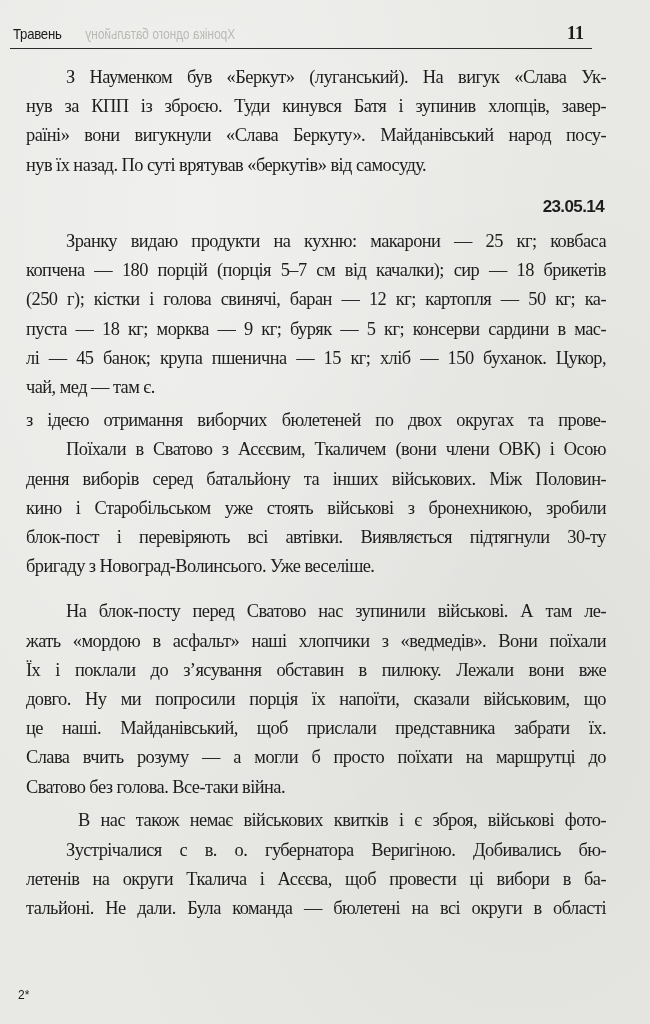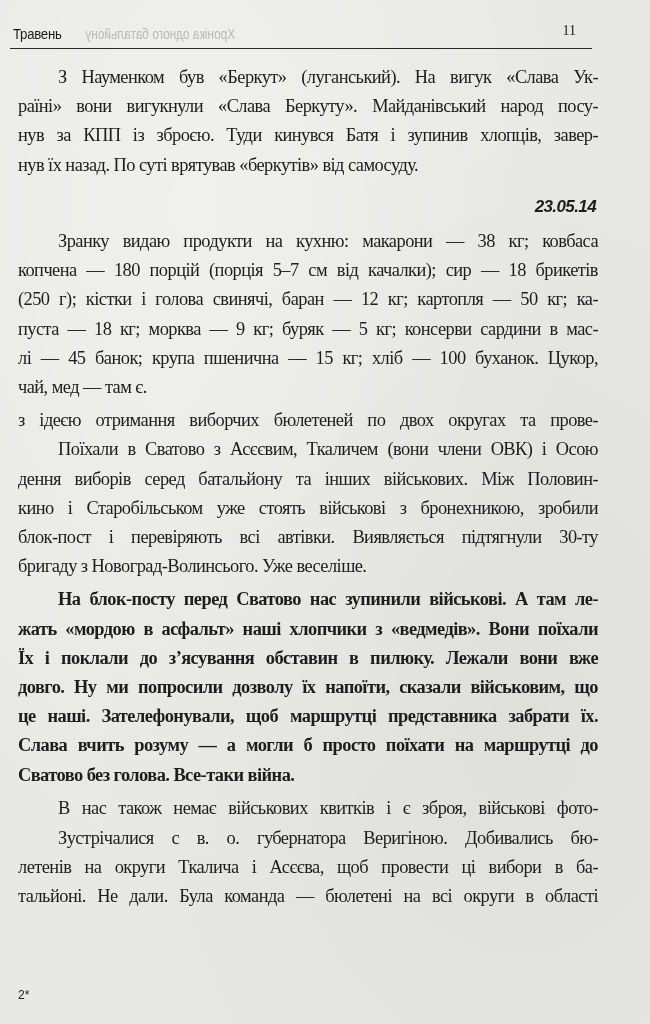--- a/index.html
+++ b/index.html
@@ -49,46 +49,46 @@
     top: 4px;
     font-family: "Liberation Sans", "DejaVu Sans", sans-serif;
     font-size: 14px;
     color: #b9b9b6;
     transform: scaleX(-0.85);
     transform-origin: center center;
     white-space: nowrap;
   }
   .page-number {
     position: absolute;
-    right: 16px;
+    right: 8px;
     top: 1px;
     font-family: "Liberation Serif", "DejaVu Serif", serif;
-    font-size: 14px;
+    font-size: 18px;
     color: #1a1a1a;
+    font-weight: bold;
   }
   .body-text {
     position: absolute;
-    left: 18px;
+    left: 26px;
     top: 63px;
     width: 580px;
     font-size: 18.4px;
     line-height: 29.2px;
     text-align: justify;
     letter-spacing: -0.55px;
     word-spacing: 0px;
   }
   .date-line {
     text-align: right;
     font-family: "Liberation Sans", "DejaVu Sans", sans-serif;
     font-weight: bold;
     font-size: 17px;
     letter-spacing: -0.6px;
     margin: 12px 0 6px 0;
     padding-right: 2px;
-    font-style: italic;
   }
   .line {
     display: block;
     text-align: justify;
     text-align-last: justify;
     white-space: nowrap;
   }
   .line.last {
     text-align-last: left;
   }
@@ -118,56 +118,56 @@
   <div class="running-head">
     <span class="head-ghost">Хроніка одного батальйону</span>
     <span class="head-section">Травень</span>
     <span class="page-number">11</span>
   </div>
 
   <div class="body-text">
 
     <div class="para">
       <span class="line first">З Науменком був «Беркут» (луганський). На вигук «Слава Ук-</span>
+      <span class="line">нув за КПП із зброєю. Туди кинувся Батя і зупинив хлопців, завер-</span>
       <span class="line">раїні» вони вигукнули «Слава Беркуту». Майданівський народ посу-</span>
-      <span class="line">нув за КПП із зброєю. Туди кинувся Батя і зупинив хлопців, завер-</span>
       <span class="line last">нув їх назад. По суті врятував «беркутів» від самосуду.</span>
     </div>
 
     <div class="date-line">23.05.14</div>
 
     <div class="para">
-      <span class="line first">Зранку видаю продукти на кухню: макарони — 38 кг; ковбаса</span>
+      <span class="line first">Зранку видаю продукти на кухню: макарони — 25 кг; ковбаса</span>
       <span class="line">копчена — 180 порцій (порція 5–7 см від качалки); сир — 18 брикетів</span>
       <span class="line">(250 г); кістки і голова свинячі, баран — 12 кг; картопля — 50 кг; ка-</span>
       <span class="line">пуста — 18 кг; морква — 9 кг; буряк — 5 кг; консерви сардини в мас-</span>
-      <span class="line">лі — 45 банок; крупа пшенична — 15 кг; хліб — 100 буханок. Цукор,</span>
+      <span class="line">лі — 45 банок; крупа пшенична — 15 кг; хліб — 150 буханок. Цукор,</span>
       <span class="line last">чай, мед — там є.</span>
     </div>
 
     <div class="para" style="margin-top:4px;">
       <span class="line">з ідеєю отримання виборчих бюлетеней по двох округах та прове-</span>
       <span class="line first">Поїхали в Сватово з Асєєвим, Ткаличем (вони члени ОВК) і Осою</span>
       <span class="line">дення виборів серед батальйону та інших військових. Між Половин-</span>
       <span class="line">кино і Старобільськом уже стоять військові з бронехникою, зробили</span>
       <span class="line">блок-пост і перевіряють всі автівки. Виявляється підтягнули 30-ту</span>
       <span class="line last">бригаду з Новоград-Волинсього. Уже веселіше.</span>
     </div>
 
-    <div class="para" style="margin-top:4px;font-weight:bold;">
+    <div class="para" style="margin-top:16px;">
       <span class="line first">На блок-посту перед Сватово нас зупинили військові. А там ле-</span>
       <span class="line">жать «мордою в асфальт» наші хлопчики з «ведмедів». Вони поїхали</span>
       <span class="line">Їх і поклали до з’ясування обставин в пилюку. Лежали вони вже</span>
-      <span class="line">довго. Ну ми попросили дозволу їх напоїти, сказали військовим, що</span>
-      <span class="line">це наші. Зателефонували, щоб маршрутці представника забрати їх.</span>
+      <span class="line">довго. Ну ми попросили порція їх напоїти, сказали військовим, що</span>
+      <span class="line">це наші. Майданівський, щоб прислали представника забрати їх.</span>
       <span class="line">Слава вчить розуму — а могли б просто поїхати на маршрутці до</span>
       <span class="line last">Сватово без голова. Все-таки війна.</span>
     </div>
 
-    <div class="para" style="margin-top:4px;">
+    <div class="para" style="margin-top:4px;margin-left:12px;">
       <span class="line first">В нас також немає військових квитків і є зброя, військові фото-</span>
     </div>
 
     <div class="para" style="">
       <span class="line first">Зустрічалися с в. о. губернатора Веригіною. Добивались бю-</span>
       <span class="line">летенів на округи Ткалича і Асєєва, щоб провести ці вибори в ба-</span>
       <span class="line" style="text-align-last: justify;">тальйоні. Не дали. Була команда — бюлетені на всі округи в області</span>
     </div>
 
   </div>

